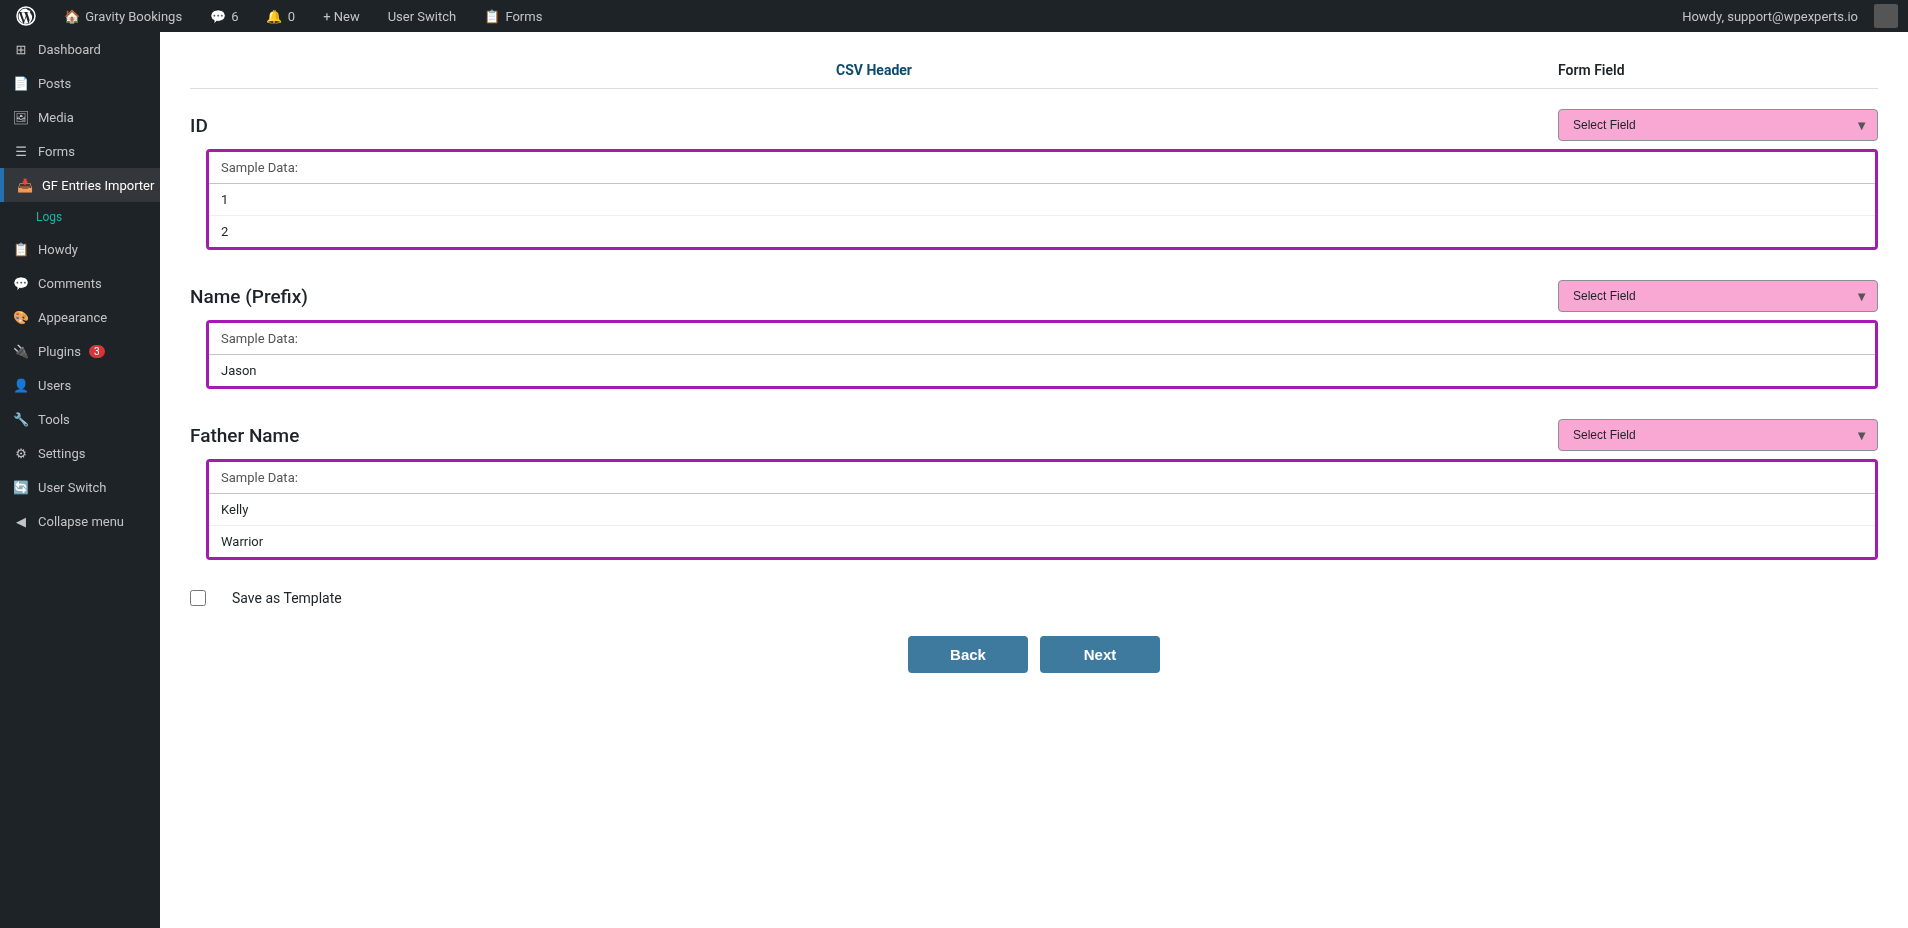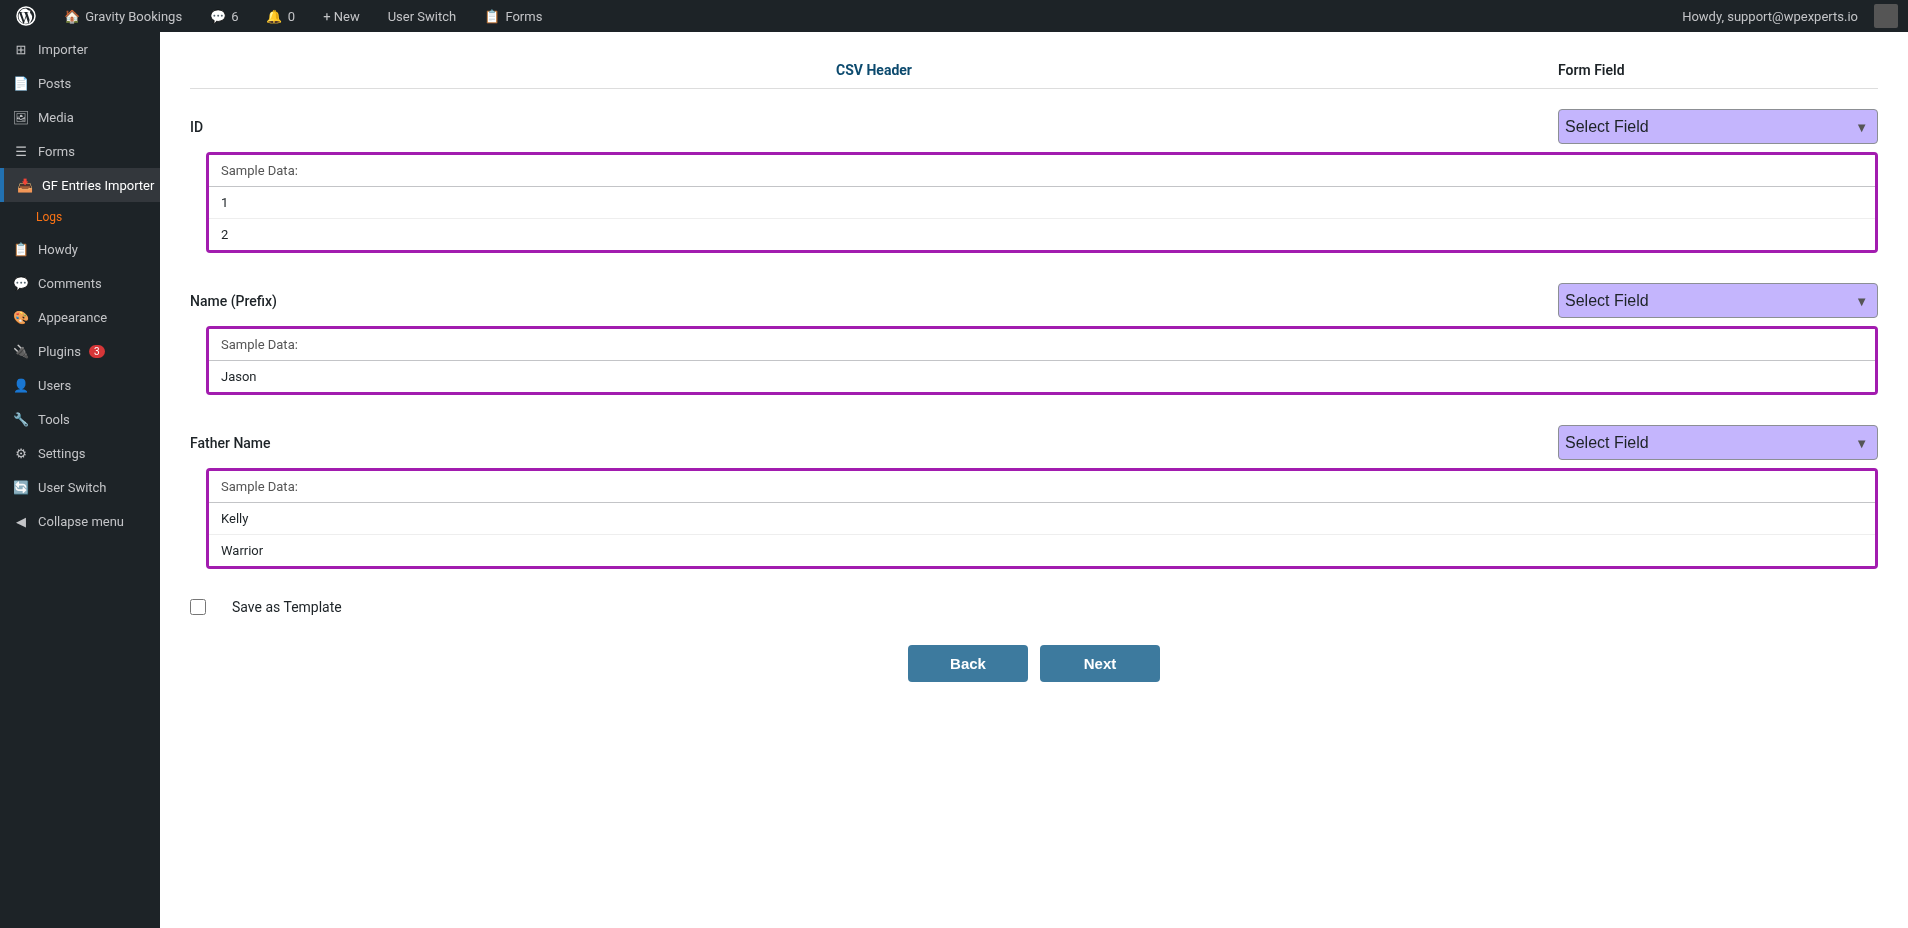--- a/index.html
+++ b/index.html
@@ -41,21 +41,21 @@
       gap: 8px;
       padding: 8px 12px;
       cursor: pointer;
       font-size: 13px;
       color: #c3c4c7;
       text-decoration: none;
       white-space: nowrap;
     }
     .sidebar-item.active-parent { background: #33373c; color: #fff; }
     .sidebar-icon { width: 18px; height: 18px; display: flex; align-items: center; justify-content: center; flex-shrink: 0; }
-    .sidebar-sub { padding-left: 36px; font-size: 12px; color: #f97316; }
+    .sidebar-sub { padding-left: 36px; font-size: 12px; color: #14b8a6; }
     .badge { background: #d63638; color: #fff; border-radius: 10px; font-size: 10px; padding: 1px 5px; min-width: 16px; text-align: center; }
 
     
     .main-content {
       flex: 1;
       overflow-y: auto;
       background: #f0f0f1;
     }
     .content-wrapper {
       background: #fff;
@@ -70,29 +70,29 @@
       border-bottom: 1px solid #ddd;
       padding: 10px 0;
       margin-bottom: 20px;
     }
     .table-header .col-left { flex: 1; font-weight: 700; color: #0c4a6e; font-size: 14px; text-align: center; }
     .table-header .col-right { width: 320px; font-weight: 600; color: #1d2327; font-size: 14px; text-align: left; }
 
     
     .field-row { margin-bottom: 30px; }
     .field-row-header { display: flex; align-items: center; margin-bottom: 8px; }
-    .field-label { flex: 1; font-size: 14px; color: #1d2327; font-weight: 500; }
+    .field-label { flex: 1; font-size: 19px; color: #1d2327; font-weight: 500; }
     .select-wrapper { width: 320px; position: relative; }
     .select-field {
       width: 100%;
-      padding: 8px 36px 8px 6px;
+      padding: 8px 36px 8px 14px;
       border: 1px solid #8c8f94;
       border-radius: 4px;
-      background: #c4b5fd;
-      font-size: 16px;
+      background: #f9a8d4;
+      font-size: 12px;
       color: #1d2327;
       appearance: none;
       cursor: pointer;
     }
     .chevron-icon {
       position: absolute;
       right: 10px;
       top: 50%;
       transform: translateY(-50%);
       pointer-events: none;
@@ -184,21 +184,21 @@
     <span>Howdy, support@wpexperts.io</span>
     <span style="width:24px;height:24px;background:#555;border-radius:2px;display:inline-block;"></span>
   </div>
 </div>
 
 <div class="layout">
 
   <div class="sidebar">
     <div class="sidebar-item">
       <span class="sidebar-icon">⊞</span>
-      <span>Importer</span>
+      <span>Dashboard</span>
     </div>
     <div class="sidebar-item">
       <span class="sidebar-icon">📄</span>
       <span>Posts</span>
     </div>
     <div class="sidebar-item">
       <span class="sidebar-icon">🖼</span>
       <span>Media</span>
     </div>
     <div class="sidebar-item">

